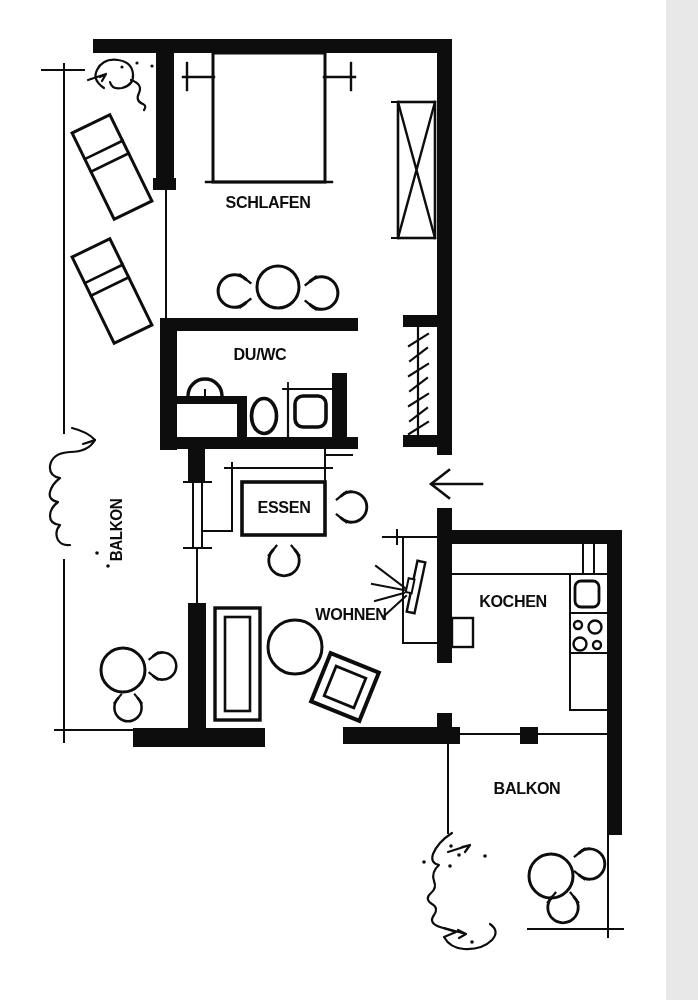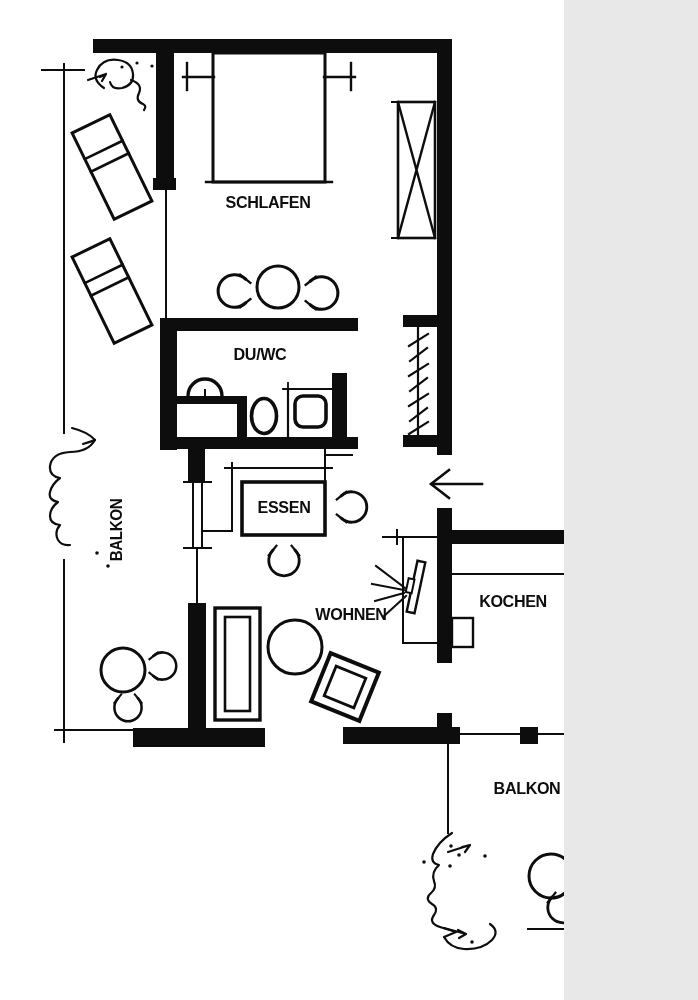--- a/index.html
+++ b/index.html
@@ -1,17 +1,17 @@
 <!DOCTYPE html>
 <html style="--ink: #0d0d0d; --paper: #ffffff;"><head>
 <meta charset="utf-8">
 <style>
   html,body{margin:0;padding:0;background:#e8e8e8;}
   :root{--ink:#0d0d0d;--paper:#ffffff;}
-  .plan{position:relative;width:564px;height:1000px;background:var(--paper);overflow:hidden;
+  .plan{position:relative;width:666px;height:1000px;background:var(--paper);overflow:hidden;
         font-family:"Liberation Sans", sans-serif;}
   .plan svg{position:absolute;left:0;top:0;}
   
   .f{fill:var(--ink);stroke:none;}
   .s{stroke:var(--ink);fill:none;stroke-linecap:square;}
   .sr{stroke:var(--ink);fill:none;stroke-linecap:round;stroke-linejoin:round;}
   .wf{stroke:var(--ink);fill:var(--paper);}
   .dot{fill:var(--ink);stroke:none;}
   .room-label{position:absolute;color:var(--ink);font-weight:700;font-size:17px;
         letter-spacing:-0.4px;white-space:nowrap;transform:translate(-50%,-50%) scaleX(0.95);}

